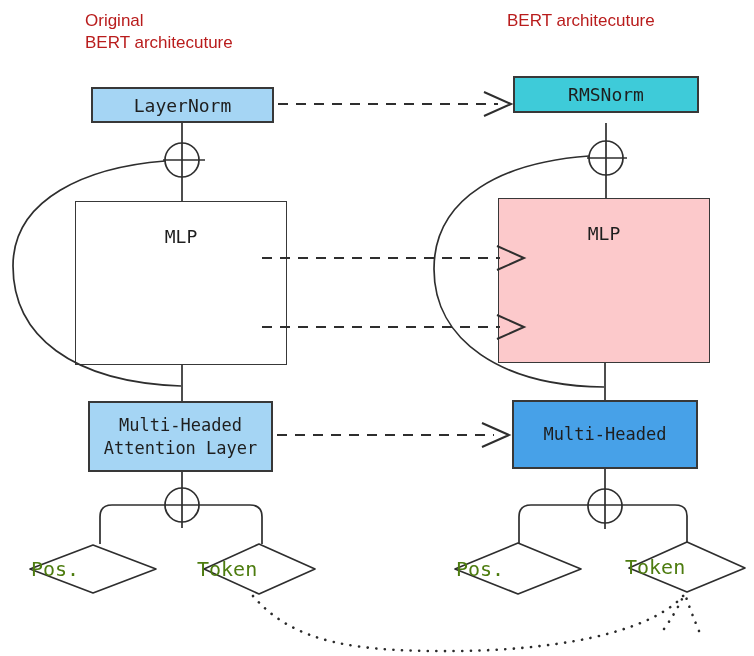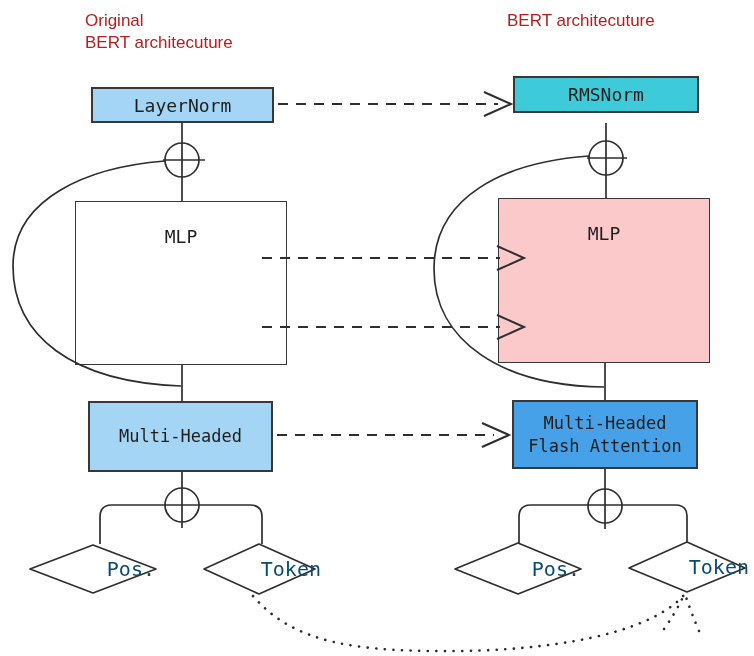--- a/index.html
+++ b/index.html
@@ -20,22 +20,22 @@
   }
   .node { font-size:18px; }
   .mlp { justify-content:flex-start; border-width:1.8px; }
   .mlp-label { margin-top:24px; font-size:18px; color:#1e1e1e; }
   .inner {
     position:absolute; box-sizing:border-box; border:1.8px solid #383838;
     display:flex; align-items:center; justify-content:center; font-size:19px; color:#1e1e1e;
   }
   .attn { font-size:17px; line-height:23px; }
   .dlabel {
-    position:absolute; z-index:3; width:124px; text-align:right;
-    font-size:20px; color:#0c4a6e;
+    position:absolute; z-index:3; width:124px; text-align:left;
+    font-size:20px; color:#4d7c0f;
   }
   .bg-lightblue   { background:var(--light-blue); }
   .bg-teal        { background:var(--teal); }
   .bg-brightblue  { background:var(--bright-blue); }
   .bg-lightgreen  { background:var(--light-green); }
   .bg-brightgreen { background:var(--bright-green); }
   .bg-gold        { background:var(--gold); }
   .bg-lightyellow { background:var(--light-yellow); }
   .bg-pink        { background:var(--pink); }
   .bg-white       { background:#ffffff; }
@@ -130,20 +130,21 @@
   </div>
   <div class="inner bg-gold" style="left:104px; top:278px; width:157px; height:32px;">
     <span>RELU</span>
   </div>
   <div class="inner bg-lightgreen" style="left:103px; top:314px; width:158px; height:30px;">
     <span>Linear</span>
   </div>
 
   <div class="box attn bg-lightblue" style="left:88px; top:401px; width:185px; height:71px;">
     <div>Multi-Headed</div>
+    <div>Attention Layer</div>
   </div>
 
   <div class="dlabel" style="left:31px; top:557px;">Pos.</div>
   <div class="dlabel" style="left:197px; top:557px;">Token</div>
 
   <div class="box node bg-teal" style="left:513px; top:76px; width:186px; height:37px;">
     <span>RMSNorm</span>
   </div>
 
   <div class="box mlp bg-pink" style="left:498px; top:198px; width:212px; height:165px;">
@@ -154,19 +155,18 @@
   </div>
   <div class="inner bg-lightyellow" style="left:528px; top:276px; width:156px; height:31px;">
     <span>RELU</span>
   </div>
   <div class="inner bg-brightgreen" style="left:528px; top:312px; width:157px; height:29px;">
     <span>BitLinear</span>
   </div>
 
   <div class="box attn bg-brightblue" style="left:512px; top:400px; width:186px; height:69px;">
     <div>Multi-Headed</div>
-    <div>Flash Attention</div>
   </div>
 
   <div class="dlabel" style="left:456px; top:557px;">Pos.</div>
   <div class="dlabel" style="left:625px; top:555px;">Token</div>
 
 </div>
 
 </body></html>

